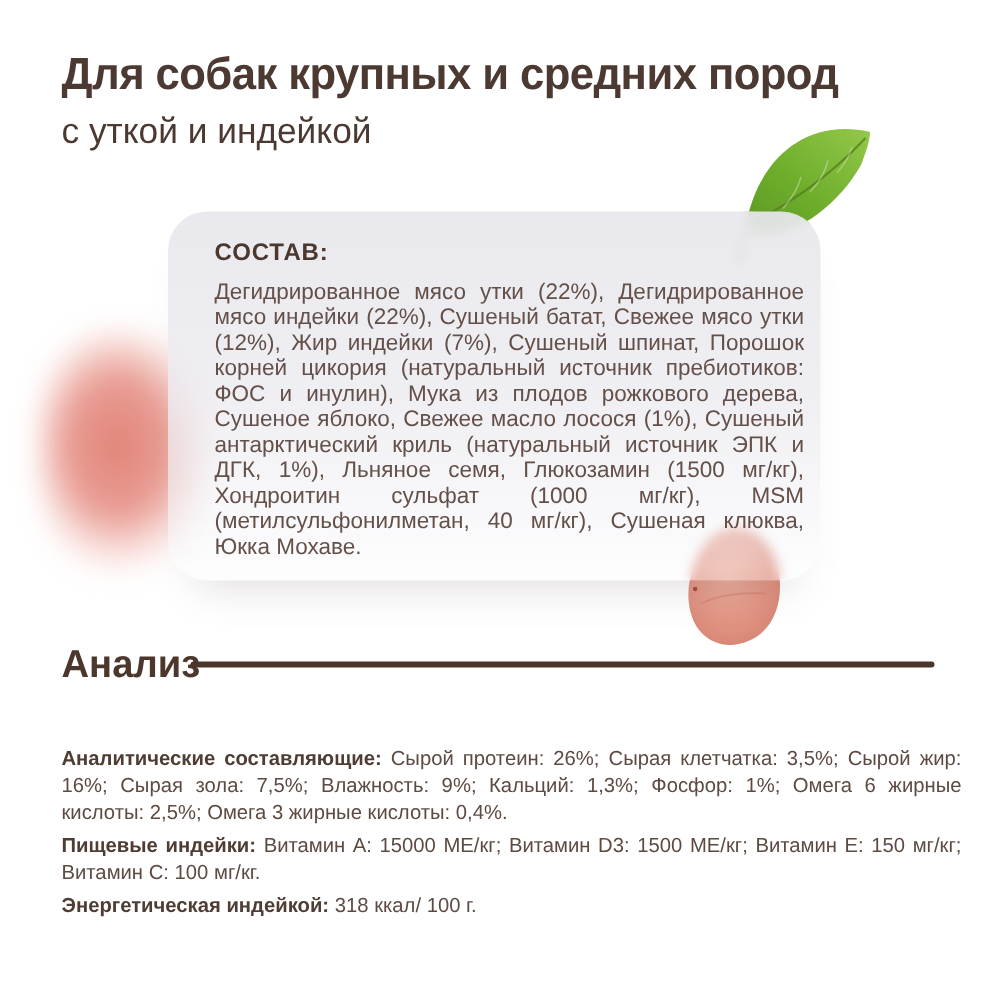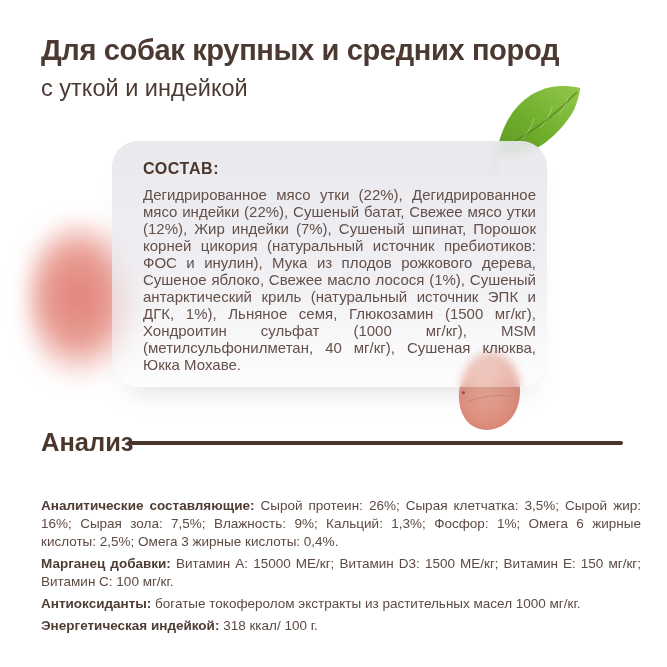--- a/index.html
+++ b/index.html
@@ -113,18 +113,17 @@
   <section class="card">
     <div class="card-heading">СОСТАВ:</div>
     <p class="card-text">Дегидрированное мясо утки (22%), Дегидрированное мясо индейки (22%), Сушеный батат, Свежее мясо утки (12%), Жир индейки (7%), Сушеный шпинат, Порошок корней цикория (натуральный источник пребиотиков: ФОС и инулин), Мука из плодов рожкового дерева, Сушеное яблоко, Свежее масло лосося (1%), Сушеный антарктический криль (натуральный источник ЭПК и ДГК, 1%), Льняное семя, Глюкозамин (1500 мг/кг), Хондроитин сульфат (1000 мг/кг), MSM (метилсульфонилметан, 40 мг/кг), Сушеная клюква, Юкка Мохаве.</p>
   </section>
 
   <h2 class="analysis-heading">Анализ</h2>
   <div class="rule"></div>
 
   <div class="analysis-text">
     <p><b>Аналитические составляющие:</b> <span>Сырой протеин: 26%; Сырая клетчатка: 3,5%; Сырой жир: 16%; Сырая зола: 7,5%; Влажность: 9%; Кальций: 1,3%; Фосфор: 1%; Омега 6 жирные кислоты: 2,5%; Омега 3 жирные кислоты: 0,4%.</span></p>
-    <p><b>Марганец добавки:</b> <span>Витамин А: 15000 МЕ/кг; Витамин D3: 1500 МЕ/кг; Витамин Е: 150 мг/кг; Витамин С: 100 мг/кг.</span></p>
-    <p><b>Антиоксиданты:</b> <span>богатые токоферолом экстракты из растительных масел 1000 мг/кг.</span></p>
+    <p><b>Пищевые индейки:</b> <span>Витамин А: 15000 МЕ/кг; Витамин D3: 1500 МЕ/кг; Витамин Е: 150 мг/кг; Витамин С: 100 мг/кг.</span></p>
     <p><b>Энергетическая индейкой:</b> <span>318 ккал/ 100 г.</span></p>
   </div>
 
 </div>
 
 </body></html>

